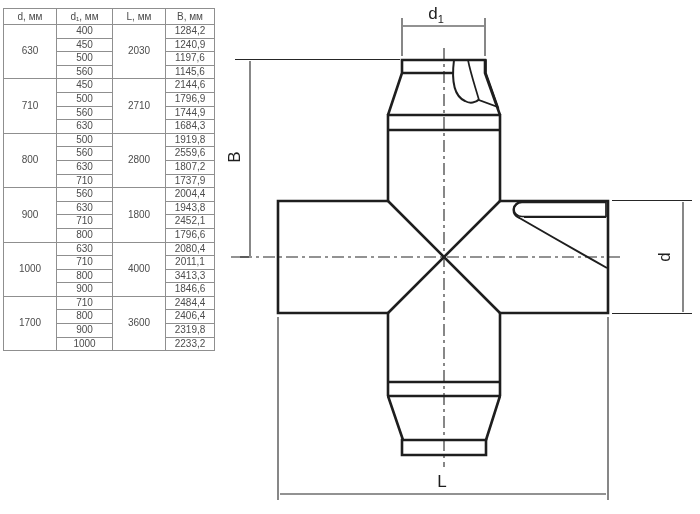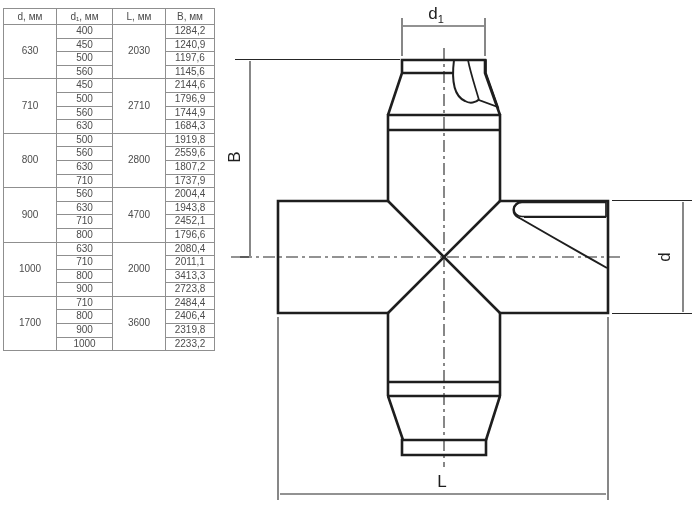--- a/index.html
+++ b/index.html
@@ -102,52 +102,52 @@
             <td>630</td>
             <td>1807,2</td>
           </tr>
           <tr>
             <td>710</td>
             <td>1737,9</td>
           </tr>
           <tr>
             <td rowspan="4">900</td>
             <td>560</td>
-            <td rowspan="4">4700</td>
+            <td rowspan="4">1800</td>
             <td>2004,4</td>
           </tr>
           <tr>
             <td>630</td>
             <td>1943,8</td>
           </tr>
           <tr>
             <td>710</td>
             <td>2452,1</td>
           </tr>
           <tr>
             <td>800</td>
             <td>1796,6</td>
           </tr>
           <tr>
             <td rowspan="4">1000</td>
             <td>630</td>
-            <td rowspan="4">2000</td>
+            <td rowspan="4">4000</td>
             <td>2080,4</td>
           </tr>
           <tr>
             <td>710</td>
             <td>2011,1</td>
           </tr>
           <tr>
             <td>800</td>
             <td>3413,3</td>
           </tr>
           <tr>
             <td>900</td>
-            <td>2723,8</td>
+            <td>1846,6</td>
           </tr>
           <tr>
             <td rowspan="4">1700</td>
             <td>710</td>
             <td rowspan="4">3600</td>
             <td>2484,4</td>
           </tr>
           <tr>
             <td>800</td>
             <td>2406,4</td>

